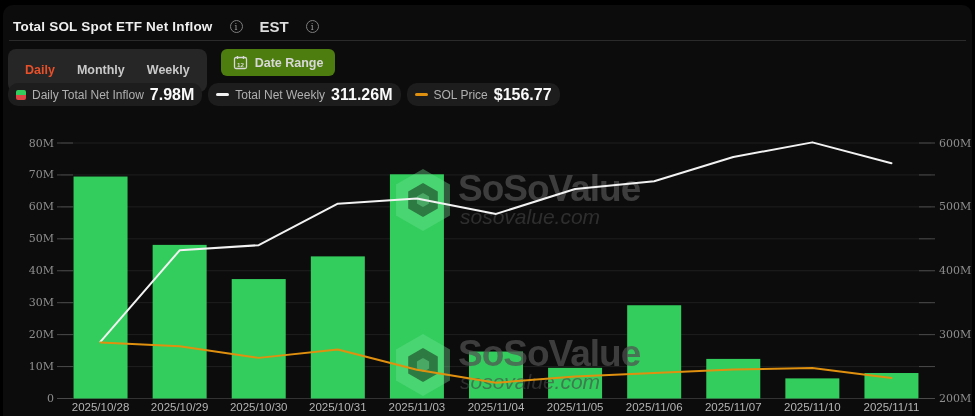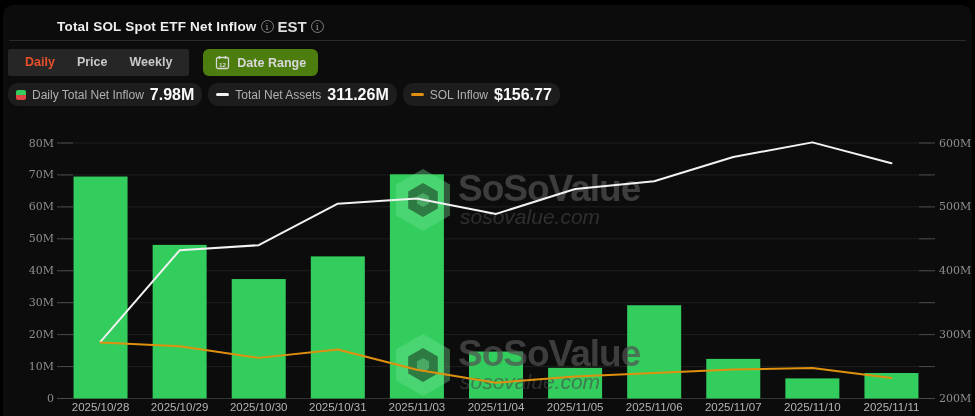--- a/index.html
+++ b/index.html
@@ -1,27 +1,27 @@
 <!DOCTYPE html>
 <html><head>
 <meta charset="utf-8">
 <style>
   html,body{margin:0;padding:0;background:#000;width:975px;height:416px;overflow:hidden;}
   body{font-family:"Liberation Sans",sans-serif;-webkit-font-smoothing:antialiased;}
   .card{position:absolute;left:3px;top:5px;right:3px;bottom:0;background:#0c0c0c;border-radius:10px 10px 0 0;}
   
-  .hdr{position:absolute;left:10px;top:10px;height:22px;display:flex;align-items:center;gap:4px;margin-left:44px;}
+  .hdr{position:absolute;left:10px;top:10px;height:22px;display:flex;align-items:center;gap:17px;}
   .title{color:#efefef;font-size:13.5px;font-weight:700;letter-spacing:.2px;}
   .tz{color:#dedede;font-size:15px;font-weight:700;}
   .info{width:13px;height:13px;border:1px solid #7e7e7e;border-radius:50%;color:#9a9a9a;
         font-size:9px;line-height:13px;text-align:center;font-family:"DejaVu Serif",serif;box-sizing:border-box;}
   .divider{position:absolute;left:6px;right:6px;top:35px;height:1px;background:#2b2b2b;}
   
   .toolbar{position:absolute;left:5px;top:44px;height:27px;display:flex;gap:14px;}
-  .seg{display:flex;background:#262626;border-radius:2px;padding:0 6px;height:27px;}
+  .seg{display:flex;background:#262626;border-radius:8px;padding:8px 6px;height:27px;}
   .seg .tab{padding:0 11px;font-size:12.5px;font-weight:600;color:#c9c9c9;line-height:27px;cursor:pointer;}
   .seg .tab.active{color:#e8502a;}
   .btn{display:flex;align-items:center;gap:7px;background:#4d7c0f;border-radius:6px;height:27px;padding:0 12px;
        color:#d8d8d8;font-size:12.5px;font-weight:600;cursor:pointer;}
   
   .legend{position:absolute;left:5px;top:78px;display:flex;gap:6px;}
   .pill{display:flex;align-items:center;gap:6px;background:#1d1d1d;border-radius:10px;height:23px;padding:0 8px;}
   .pill .lab{color:#b0b0b0;font-size:12px;}
   .pill .val{color:#fafafa;font-size:16px;font-weight:700;}
   .sw-bar{width:10px;height:10px;border-radius:2px;}
@@ -39,21 +39,21 @@
     <span class="info">i</span>
     <span class="tz">EST</span>
     <span class="info">i</span>
   </div>
 
   <div class="divider"></div>
 
   <div class="toolbar">
     <div class="seg">
       <span class="tab active">Daily</span>
-      <span class="tab">Price</span>
+      <span class="tab">Monthly</span>
       <span class="tab">Weekly</span>
     </div>
     <div class="btn">
       <span style="display:inline-flex;">
         <svg width="15" height="15" viewBox="0 0 15 15">
           <rect x="1.5" y="2.5" width="12" height="11" rx="1.5" fill="none" stroke="#d8d8d8" stroke-width="1.3"></rect>
           <line x1="4.5" y1="1" x2="4.5" y2="4" stroke="#d8d8d8" stroke-width="1.3"></line>
           <line x1="10.5" y1="1" x2="10.5" y2="4" stroke="#d8d8d8" stroke-width="1.3"></line>
           <text x="7.5" y="11.6" text-anchor="middle" font-size="6.2" font-weight="bold" fill="#d8d8d8" font-family="Liberation Sans, sans-serif">12</text>
         </svg>
@@ -63,26 +63,26 @@
   </div>
 
   <div class="legend">
     <div class="pill">
       <span class="sw-bar" style="background:linear-gradient(to bottom,#33cd5e 0 50%,#e04545 50% 100%);"></span>
       <span class="lab">Daily Total Net Inflow</span>
       <span class="val">7.98M</span>
     </div>
     <div class="pill">
       <span class="sw-line" style="background:#f2f2f2;"></span>
-      <span class="lab">Total Net Assets</span>
+      <span class="lab">Total Net Weekly</span>
       <span class="val">311.26M</span>
     </div>
     <div class="pill">
       <span class="sw-line" style="background:#e0900f;"></span>
-      <span class="lab">SOL Inflow</span>
+      <span class="lab">SOL Price</span>
       <span class="val">$156.77</span>
     </div>
   </div>
 
   <div class="chart-wrap">
     <svg id="chart-svg" width="975" height="296" viewBox="0 0 975 296">
         <line x1="58" y1="273.5" x2="928" y2="273.5" stroke="#333333" stroke-width="1"></line>
         <line x1="54" y1="273.5" x2="70" y2="273.5" stroke="#4a4a4a" stroke-width="1"></line>
         <line x1="916" y1="273.5" x2="932" y2="273.5" stroke="#4a4a4a" stroke-width="1"></line>
         <text x="51" y="277" text-anchor="end" font-size="11" fill="#8e8e8e" font-family="DejaVu Serif, serif">0</text>

